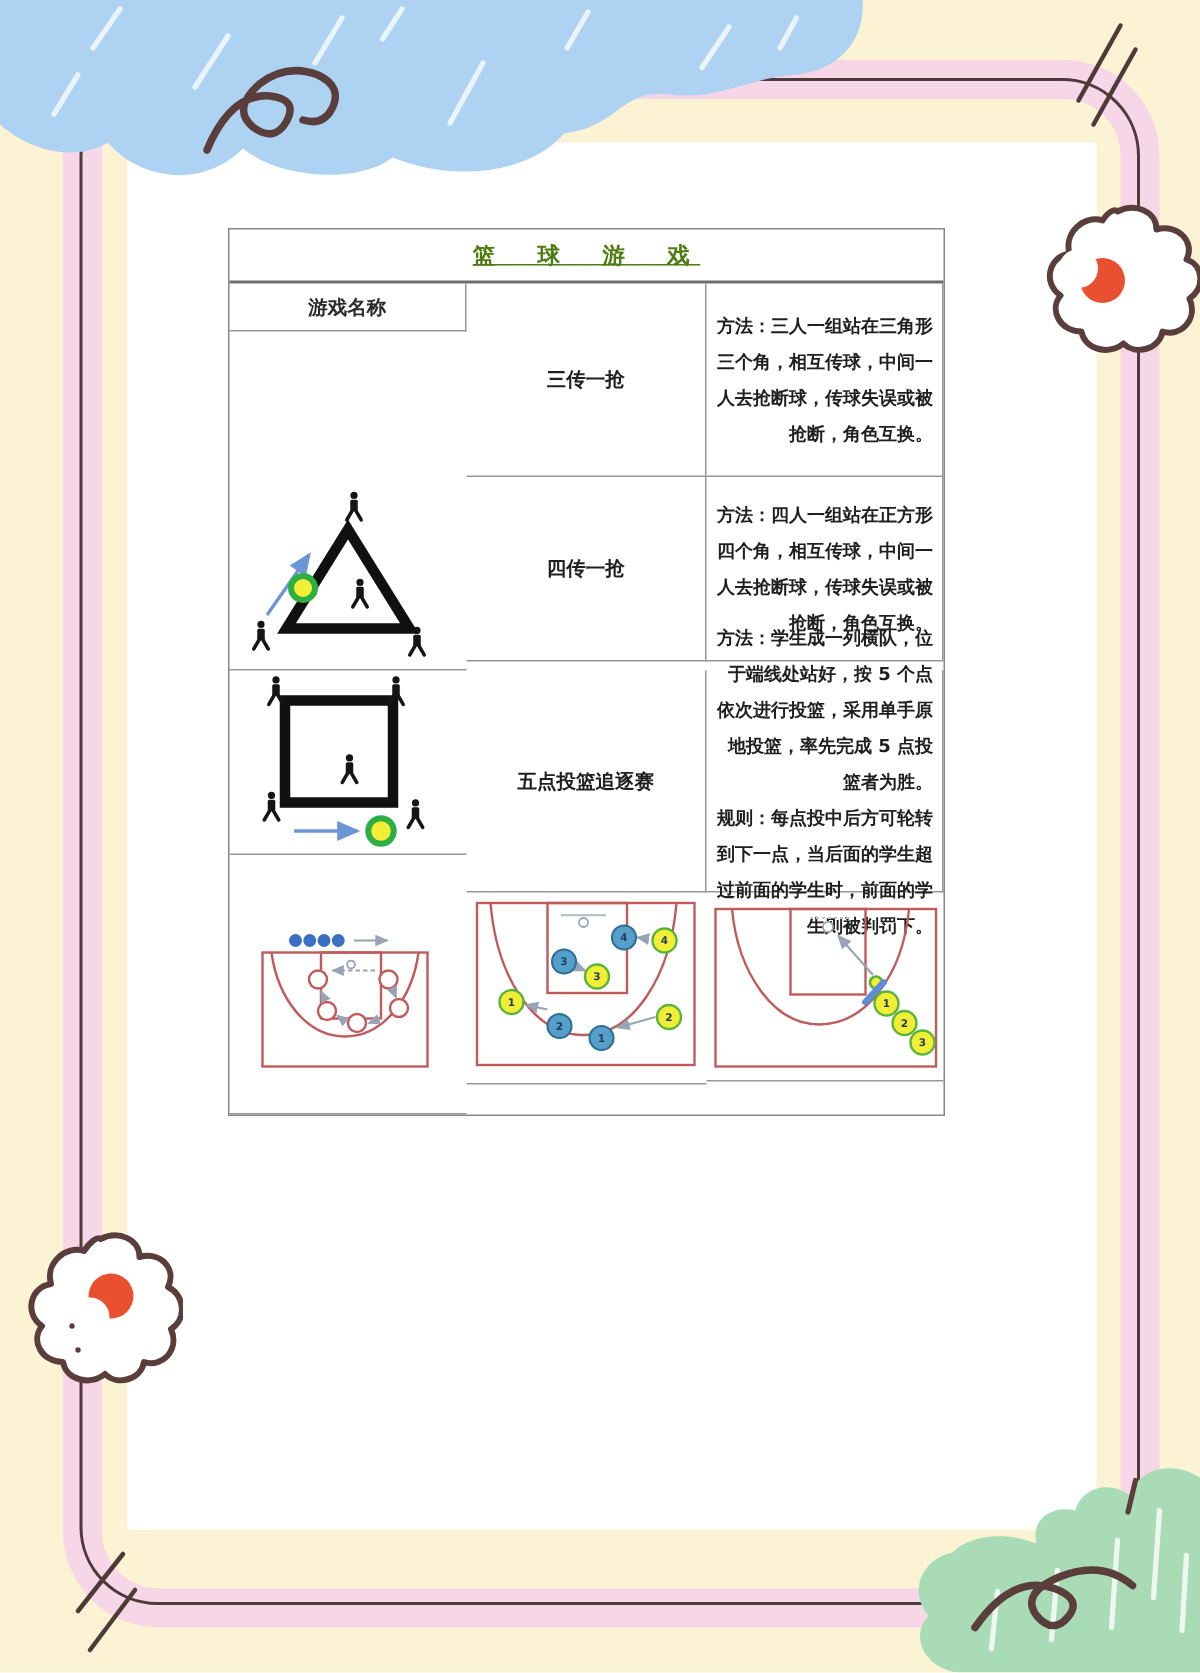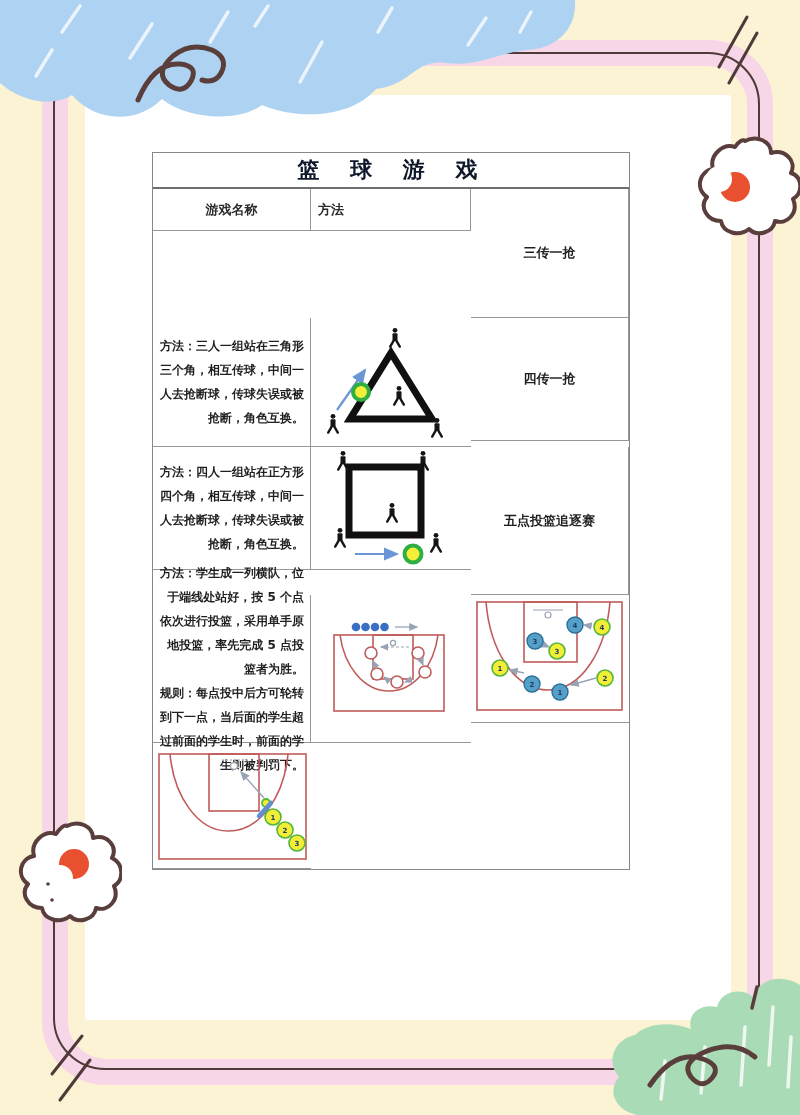--- a/index.html
+++ b/index.html
@@ -17,23 +17,23 @@
     border-radius:3px;z-index:1;}
   .deco{position:absolute;z-index:3;pointer-events:none;}
 
   
   .table-wrap{position:absolute;left:152px;top:152px;width:478px;z-index:2;}
   .game-table{display:grid;grid-template-columns:158px 160px 158px;
     border:1.5px solid #878787;background:#fff;color:#1f1f1f;}
   .cell{border-right:1px solid #979797;border-bottom:1px solid #979797;box-sizing:border-box;}
   .cell.last{border-right:none;}
   .title-cell{grid-column:1/4;height:36px;display:flex;align-items:center;justify-content:center;
-    font-size:22px;font-weight:bold;letter-spacing:7px;word-spacing:9px;border-right:none;
-    border-bottom:2px solid #6e6e6e;color:#0f172a;}
-  .head{height:42px;display:flex;align-items:center;font-size:13px;font-weight:700;color:#2b2b2b;}
+    font-size:15px;font-weight:bold;letter-spacing:7px;word-spacing:9px;border-right:none;
+    border-bottom:2px solid #6e6e6e;color:#4d7c0f;text-decoration:underline;}
+  .head{height:32px;display:flex;align-items:center;font-size:13px;font-weight:700;color:#2b2b2b;}
   .head.center{justify-content:center;}
   .head.left{justify-content:flex-start;padding-left:7px;}
   .name-cell{display:flex;align-items:center;justify-content:center;text-align:center;
     font-size:13px;font-weight:700;padding:0 6px;}
   .method-cell{display:flex;align-items:center;padding:4px 6px;font-size:12px;font-weight:700;
     line-height:24px;white-space:pre-line;text-align:right;}
   .diagram-cell{display:flex;align-items:center;justify-content:center;}
   .h1{height:129px;} .h2{height:123px;} .h3{height:148px;} .h4{height:128px;} .h5{height:126px;}
   svg{display:block;}
   .num{font-size:7px;font-weight:bold;fill:#223b66;text-anchor:middle;}
@@ -126,21 +126,20 @@
     <line x1="14" y1="46" x2="44" y2="8"></line>
       <line x1="22" y1="72" x2="52" y2="32"></line>
   </g>
 </svg>
 
 <div class="table-wrap">
   <div class="game-table">
     <div class="cell title-cell">篮 球 游 戏</div>
 
     <div class="cell head center">游戏名称</div>
-    <div class="cell head left">方法</div>
 
     <div class="cell name-cell h1">三传一抢</div>
     <div class="cell method-cell h1">方法：三人一组站在三角形三个角，相互传球，中间一人去抢断球，传球失误或被抢断，角色互换。</div>
     <div class="cell diagram-cell h1 last">
       <svg width="156" height="124" viewBox="0 0 156 124">
         <path d="M78 33 L119 99 L37 99 Z" fill="none" stroke="#101010" stroke-width="7"></path>
         <use href="#person" transform="translate(82,8)"></use>
         <use href="#person" transform="translate(20,94)"></use>
         <use href="#person" transform="translate(124,98)"></use>
         <use href="#person" transform="translate(86,66)"></use>

